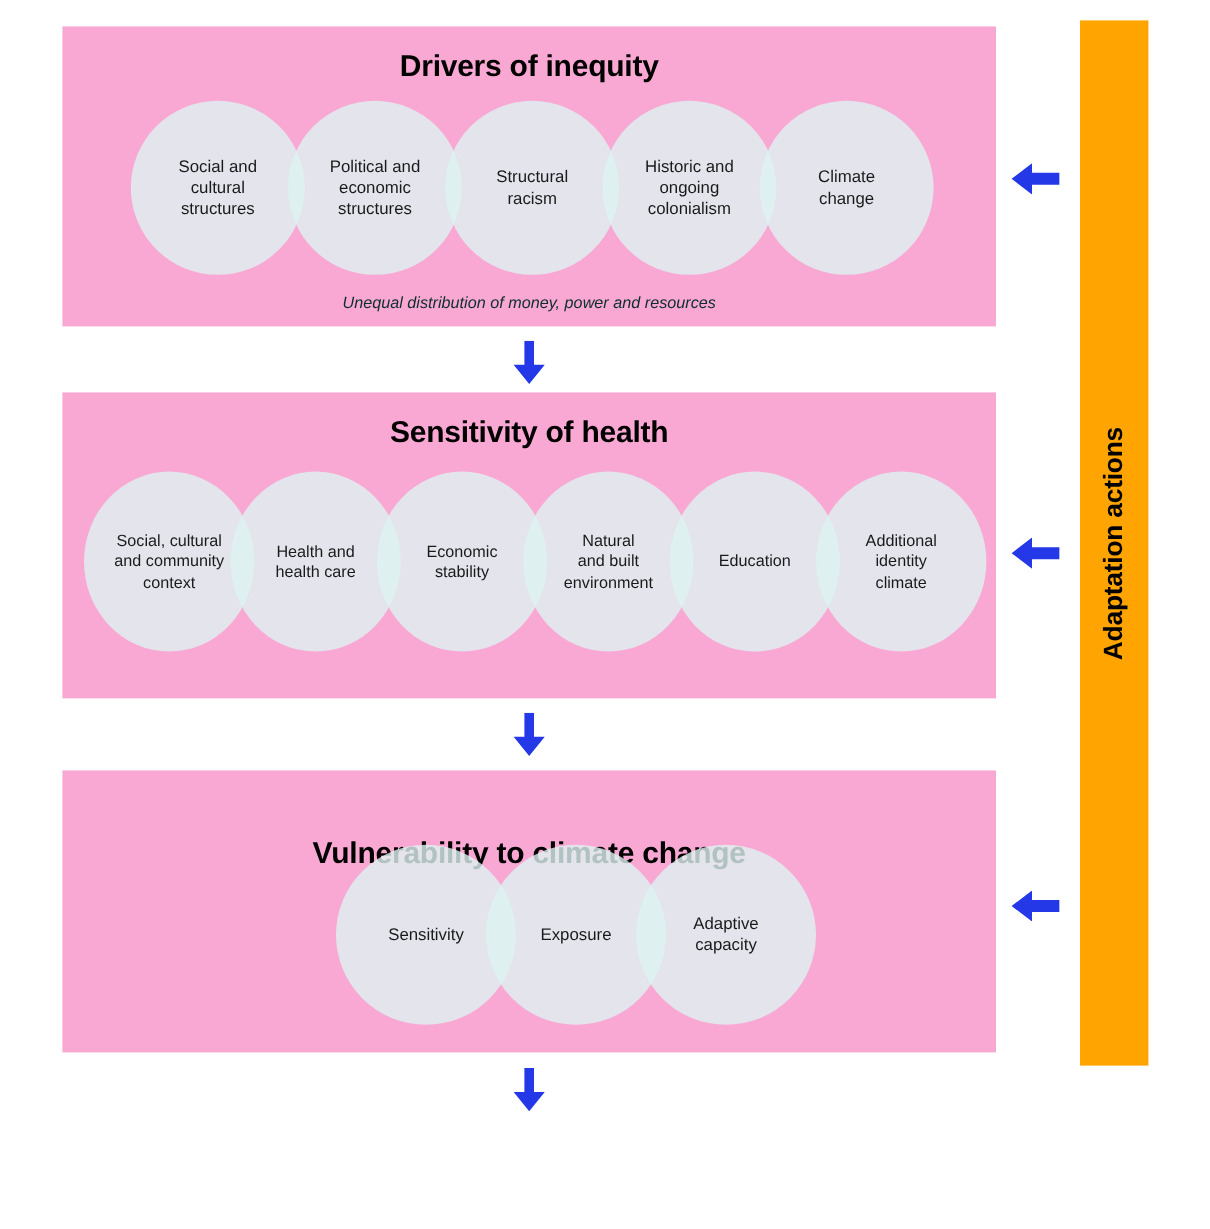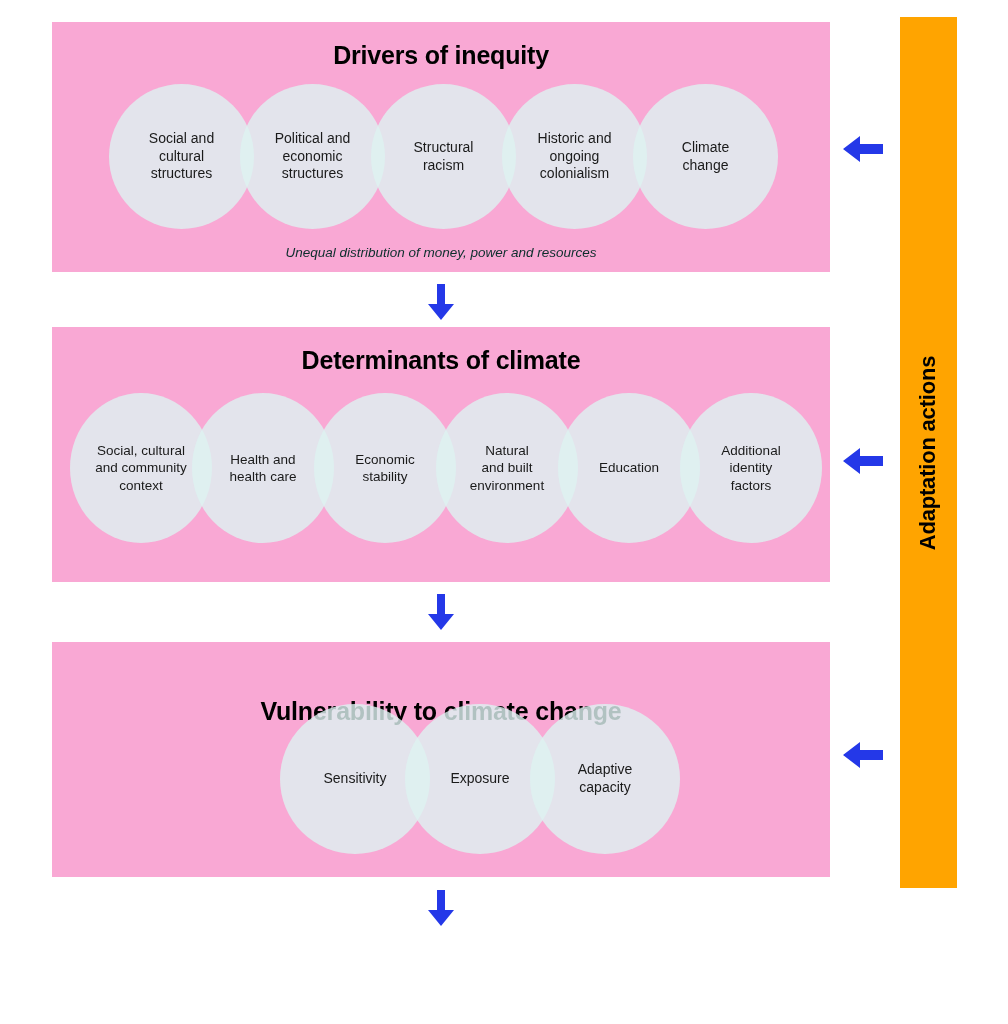--- a/index.html
+++ b/index.html
@@ -154,21 +154,21 @@
     <div class="panel-footnote" style="top:223px;">Unequal distribution of money, power and resources</div>
   </div>
 
   <div class="arrow-down" style="left:428px; top:284px;">
     <svg viewBox="0 0 26 36" width="26" height="36" aria-hidden="true">
       <polygon points="9,0 17,0 17,20 26,20 13,36 0,20 9,20" fill="#2438e8"></polygon>
     </svg>
   </div>
 
   <div class="panel" style="left:52px; top:327px; width:778px; height:255px;">
-    <div class="panel-title" style="top:20px;">Determinants of climate</div>
+    <div class="panel-title" style="top:20px;">Sensitivity of health</div>
 
     <div class="venn" style="left:0; top:66px; width:778px; height:150px;">
       <div class="bubble" style="left:18px;  top:0; width:142px; height:150px;">
         <span class="bubble-label small">Social, cultural
 and community
 context</span>
       </div>
       <div class="bubble" style="left:140px; top:0; width:142px; height:150px;">
         <span class="bubble-label small">Health and
 health care</span>
@@ -181,21 +181,21 @@
         <span class="bubble-label small">Natural
 and built
 environment</span>
       </div>
       <div class="bubble" style="left:506px; top:0; width:142px; height:150px;">
         <span class="bubble-label small">Education</span>
       </div>
       <div class="bubble" style="left:628px; top:0; width:142px; height:150px;">
         <span class="bubble-label small">Additional
 identity
-factors</span>
+climate</span>
       </div>
     </div>
 
   </div>
 
   <div class="arrow-down" style="left:428px; top:594px;">
     <svg viewBox="0 0 26 36" width="26" height="36" aria-hidden="true">
       <polygon points="9,0 17,0 17,20 26,20 13,36 0,20 9,20" fill="#2438e8"></polygon>
     </svg>
   </div>

